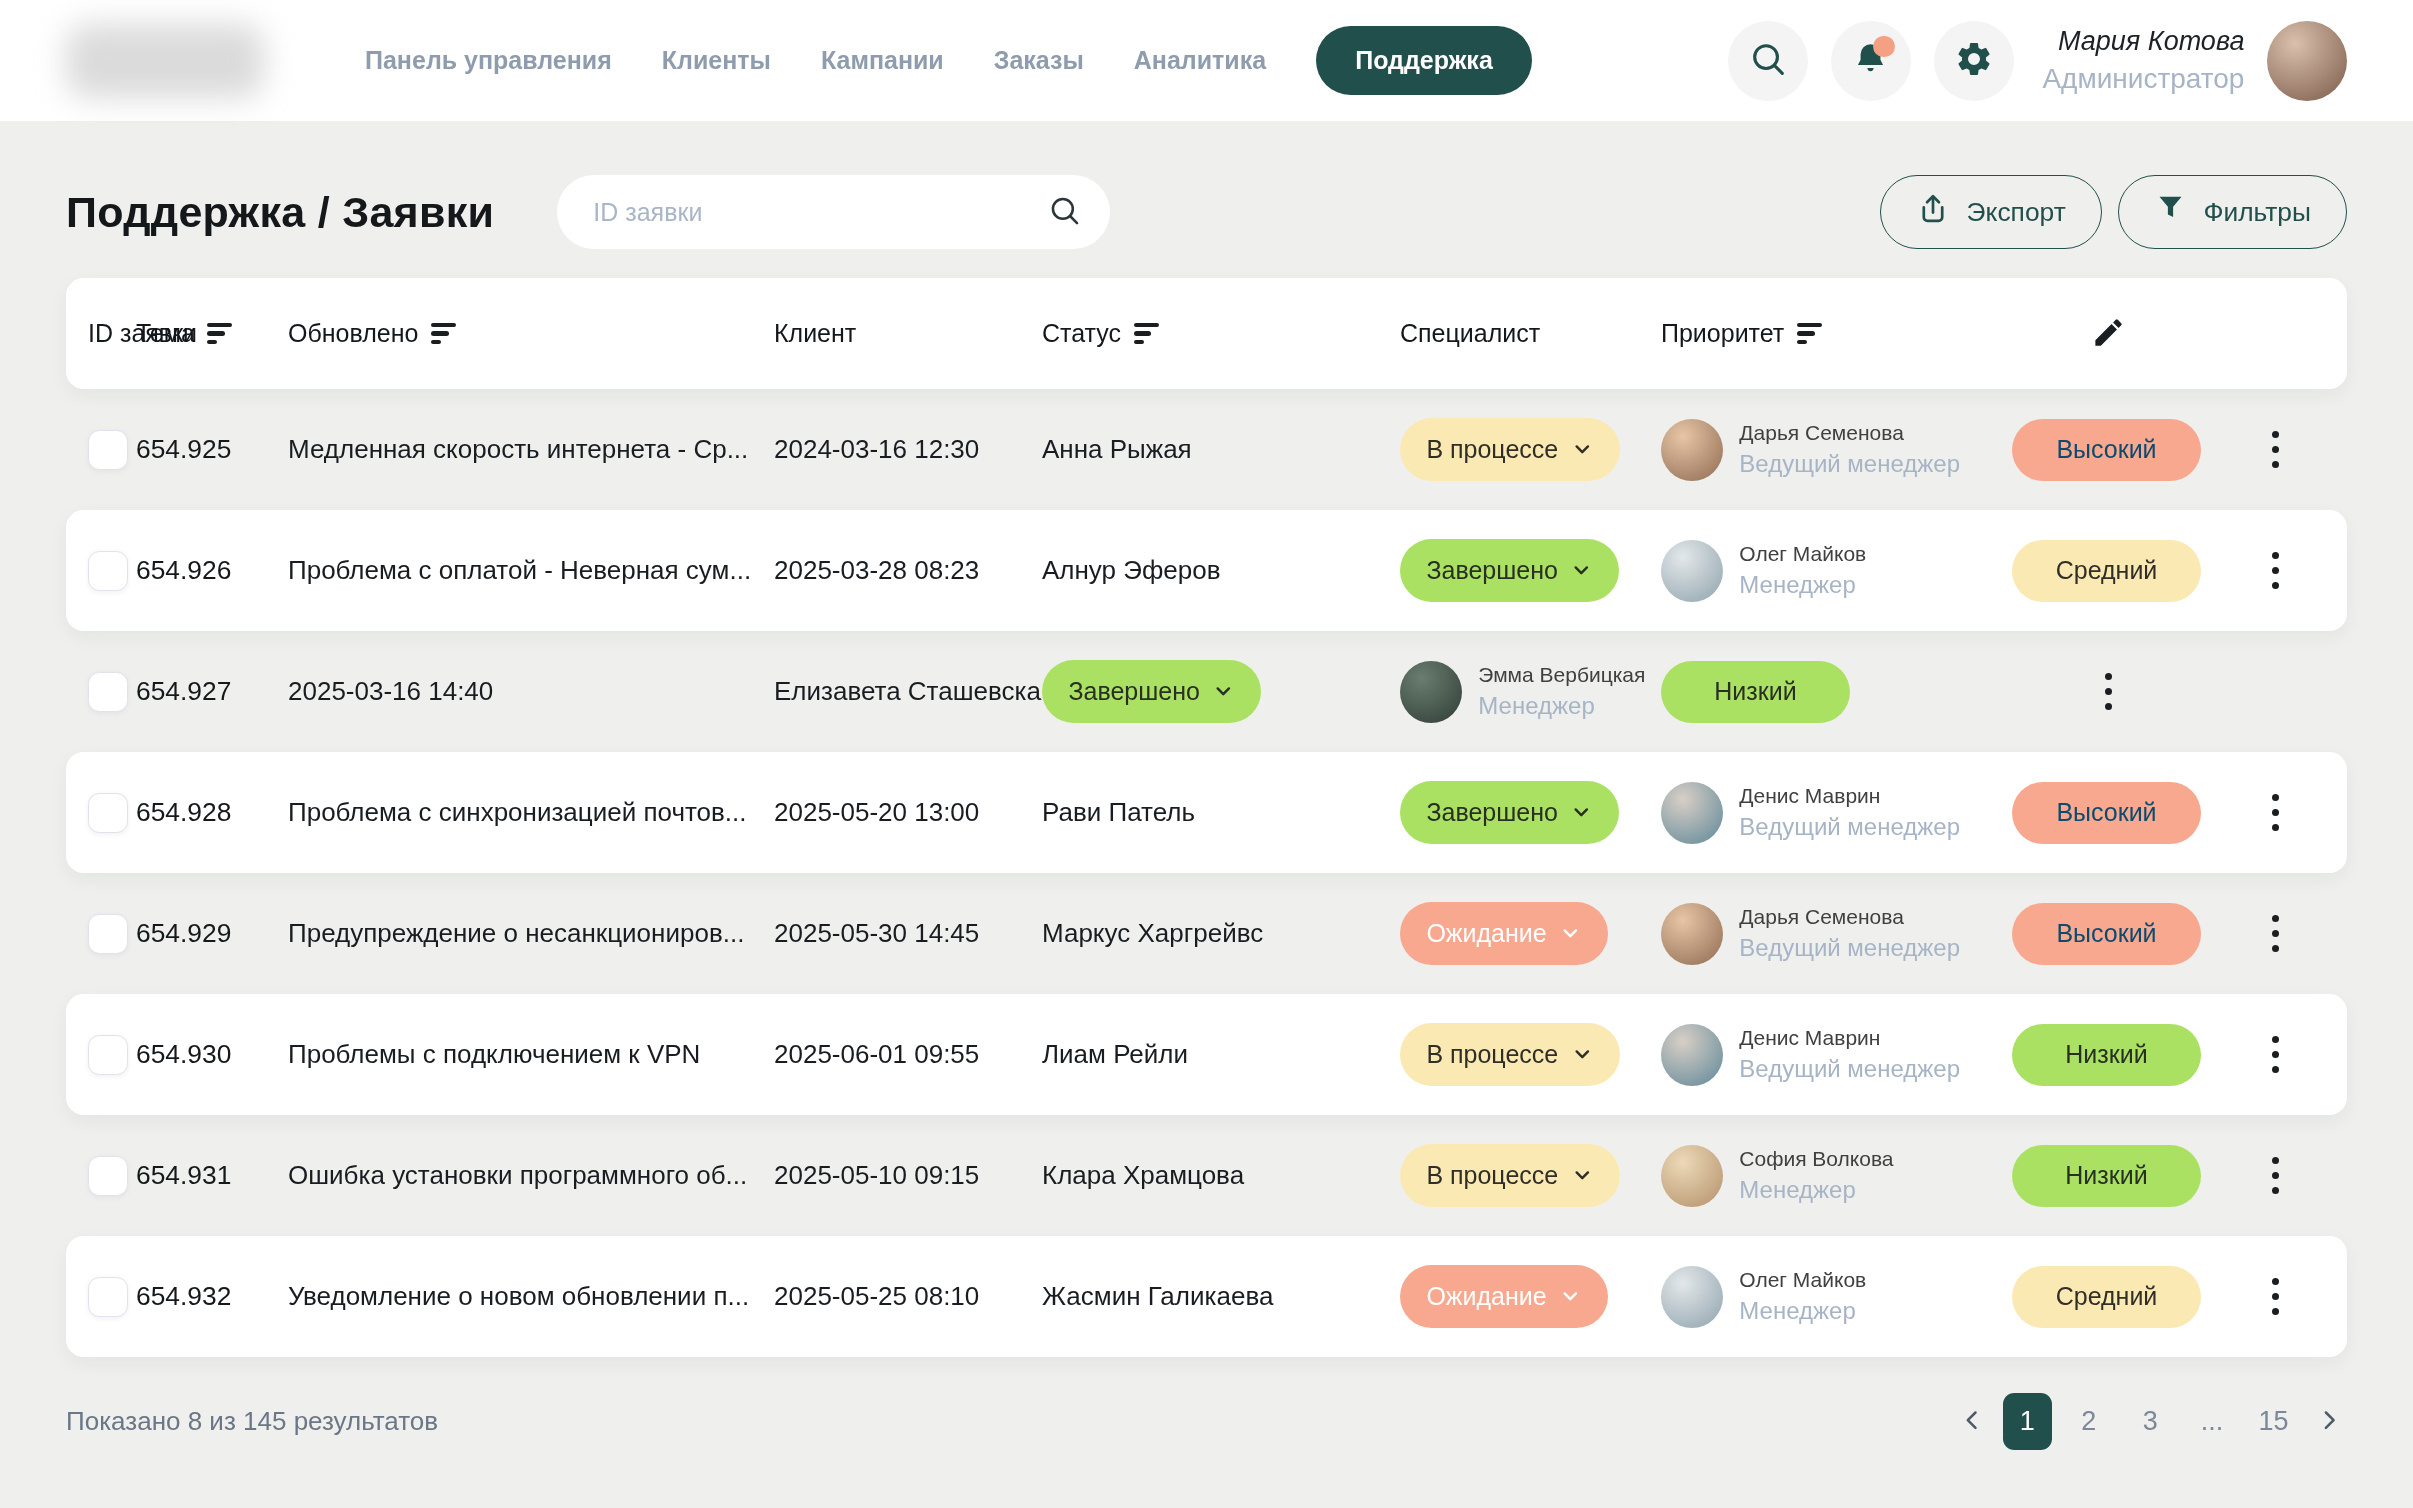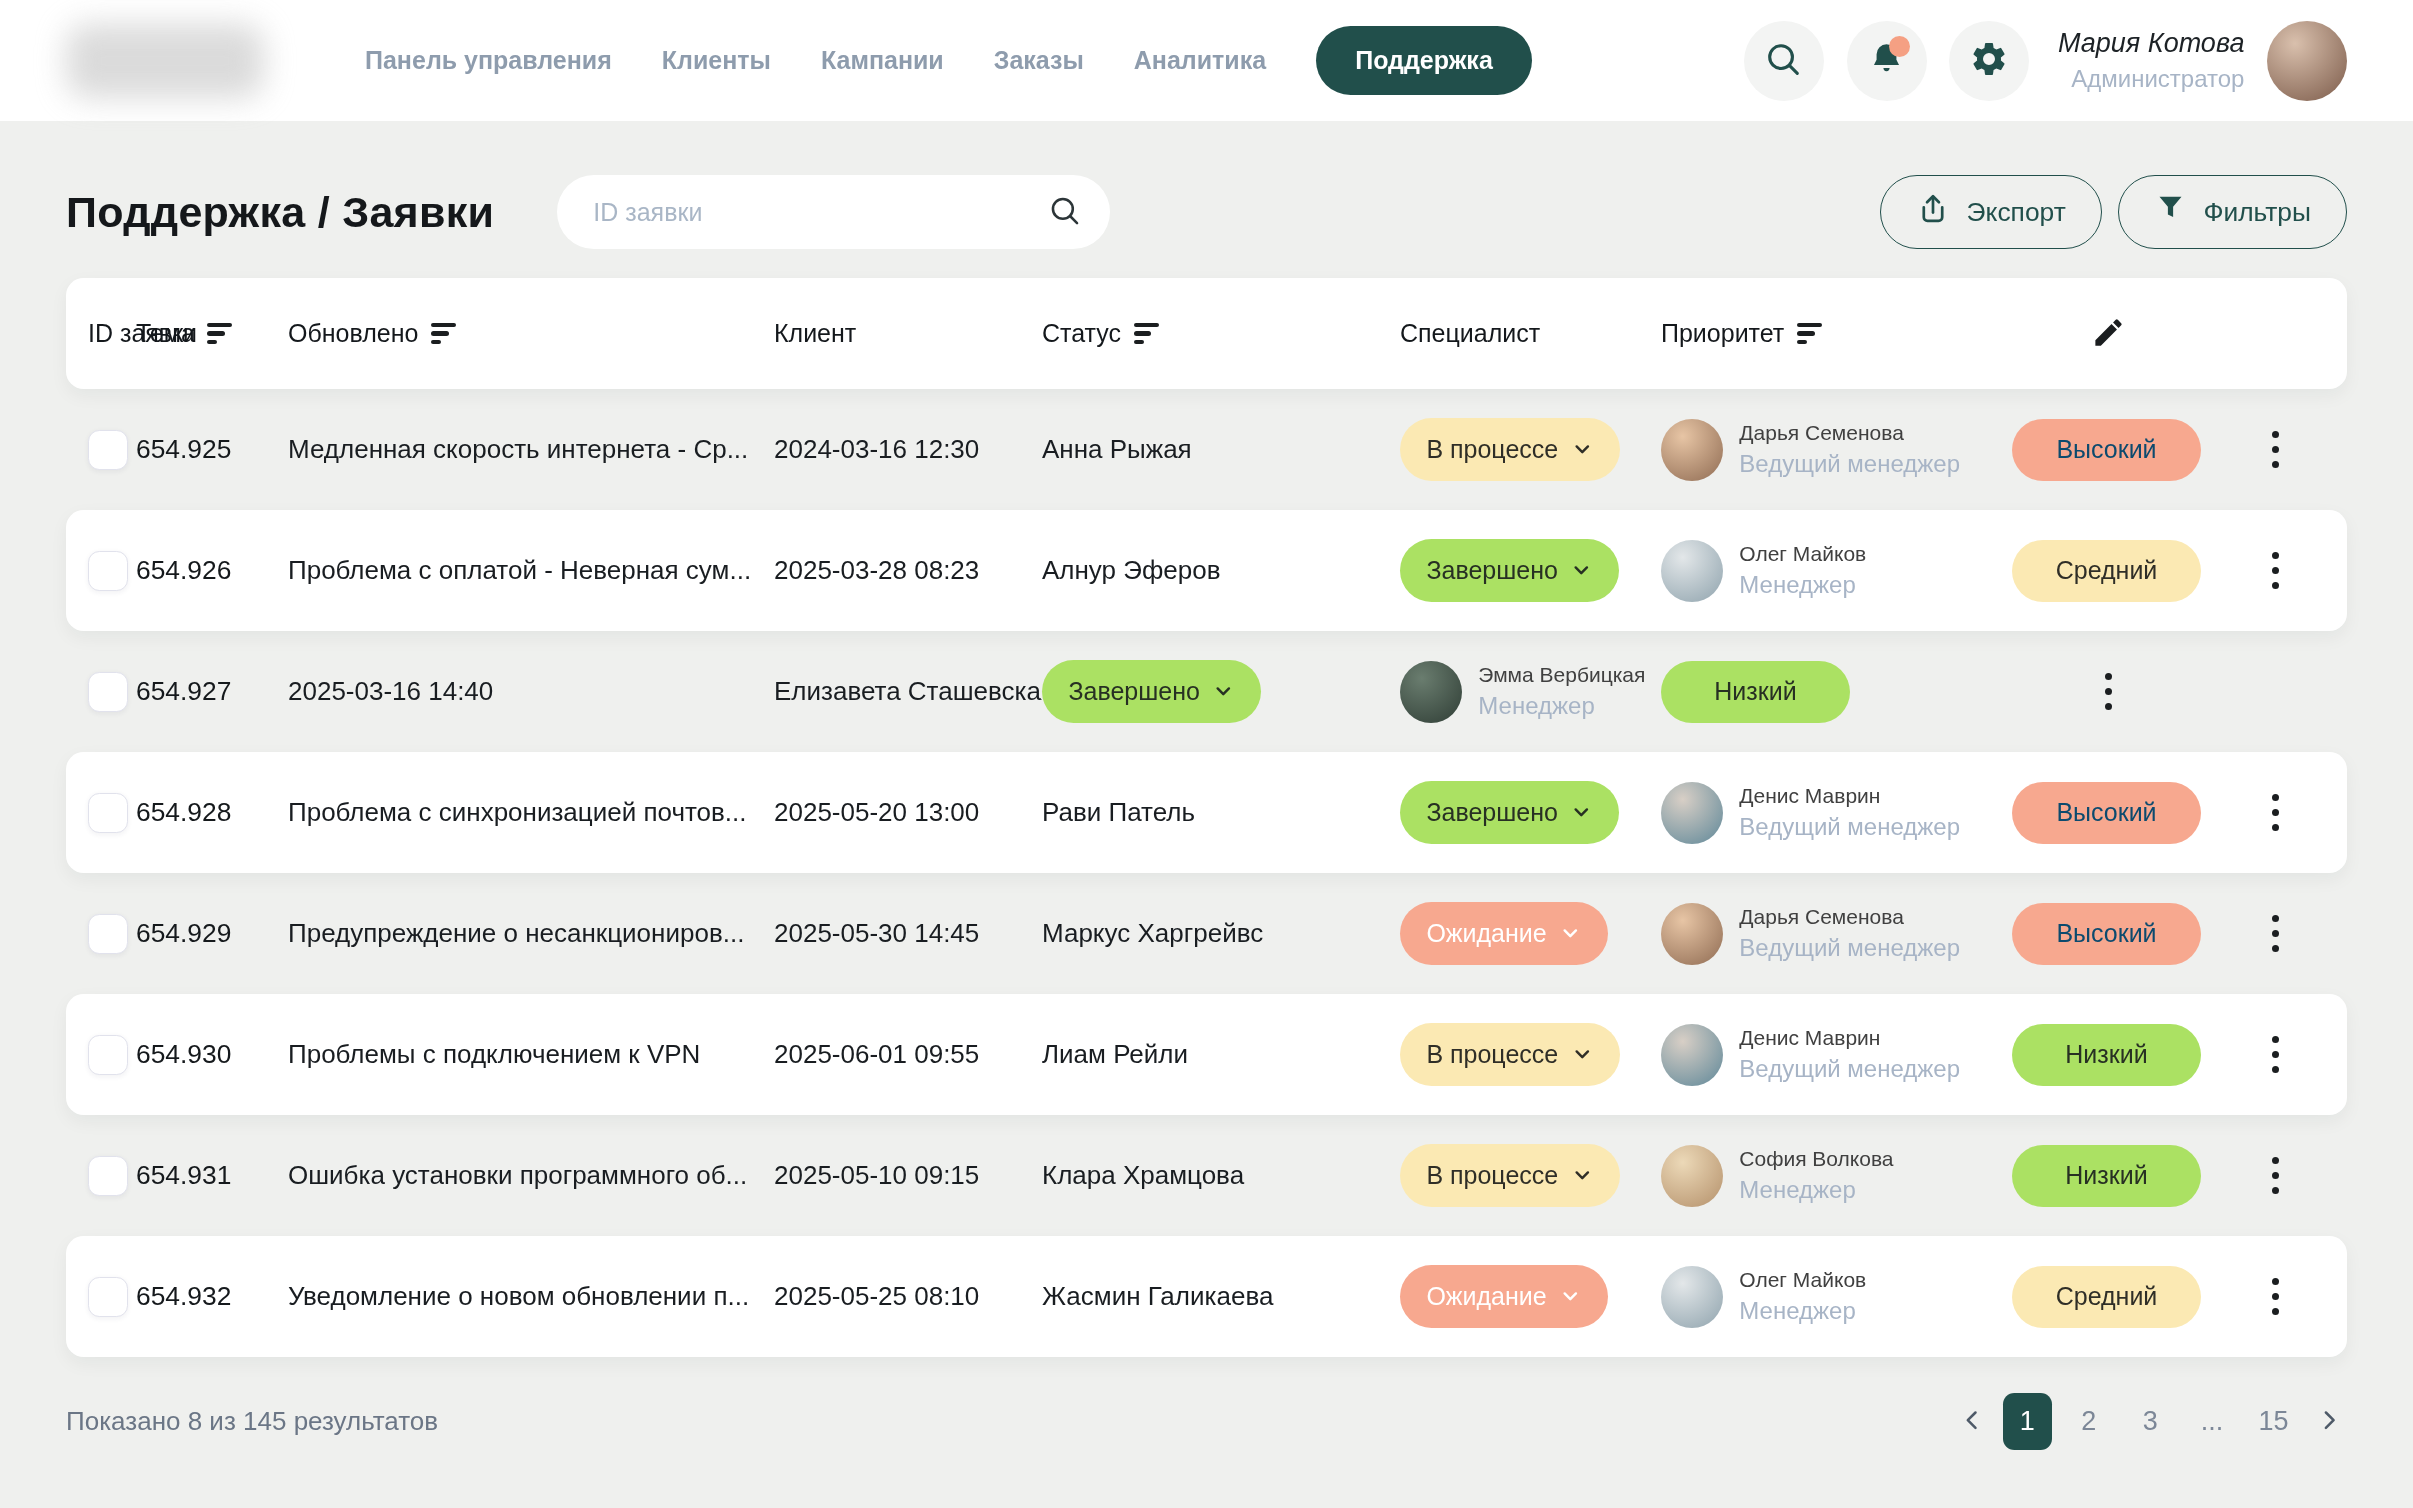--- a/index.html
+++ b/index.html
@@ -22,21 +22,21 @@
   .topbar{height:121px;background:#fff;display:flex;align-items:center;padding:0 66px;}
   .logo-blur{width:198px;height:74px;background:#bdbdbd;border-radius:21.4px;filter:blur(15px);opacity:.55;flex:none;}
   .nav{display:flex;align-items:center;gap:50px;margin-left:101px;font-weight:bold;}
   .nav-item{font-size:25px;color:#8e9cad;cursor:pointer;white-space:nowrap;}
   .nav-item.active{background:var(--accent);color:#fff;height:69px;display:flex;align-items:center;padding:0 39px;border-radius:38px;}
   .top-right{margin-left:auto;display:flex;align-items:center;gap:22.6px;}
   .icon-btn{width:80px;height:80px;border-radius:50%;background:#f3f4f3;border:none;display:flex;align-items:center;justify-content:center;position:relative;cursor:pointer;flex:none;}
   .ndot{position:absolute;top:15px;right:16.3px;width:21.4px;height:21.4px;border-radius:50%;background:#f5a083;}
   .user-block{text-align:right;margin-left:6.3px;}
   .user-name{font-size:27px;color:#1d2226;font-style:italic;}
-  .user-role{font-size:24px;color:var(--muted);margin-top:5.7px;}
+  .user-role{font-size:28px;color:var(--muted);margin-top:5.7px;}
   .avatar-lg{width:80px;height:80px;border-radius:50%;flex:none;cursor:pointer;}
   
   main{padding:0 66px;}
   .title-row{margin-top:54px;display:flex;align-items:center;}
   h1{font-size:43px;font-weight:700;color:#15181b;letter-spacing:0.3px;white-space:nowrap;}
   .searchbox{margin-left:63px;width:553px;height:74px;background:#fff;border-radius:38px;display:flex;align-items:center;padding:0 28px 0 36px;}
   .searchbox input{flex:1;border:none;outline:none;font-size:25px;color:#2c3538;background:transparent;font-family:inherit;min-width:0;}
   .searchbox input::placeholder{color:#a9b6c6;}
   .spacer{flex:1;}
   .pill-btn{height:74px;border-radius:38px;border:1.9px solid var(--accent);background:transparent;color:var(--accent);font-size:26.4px;display:flex;align-items:center;gap:16.3px;padding:0 35px;font-family:inherit;cursor:pointer;white-space:nowrap;}

